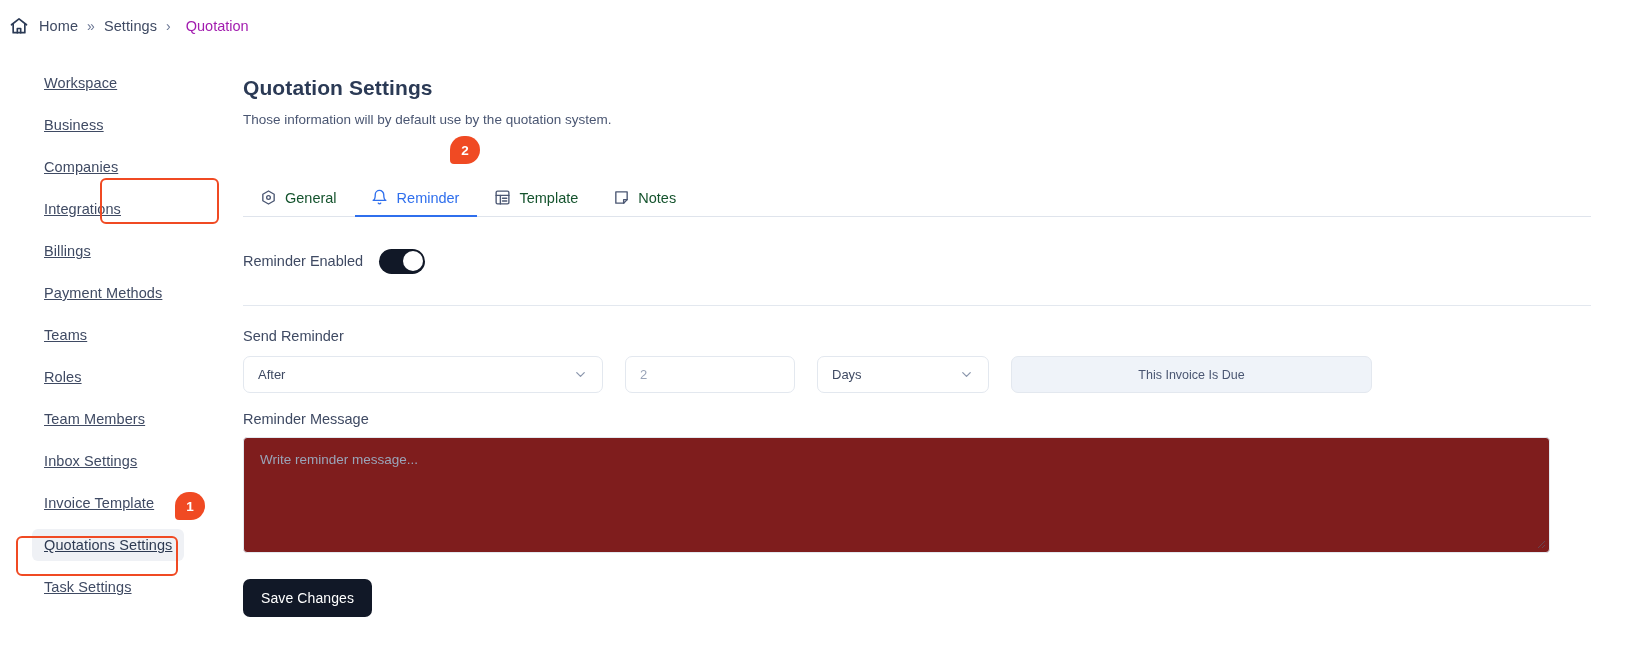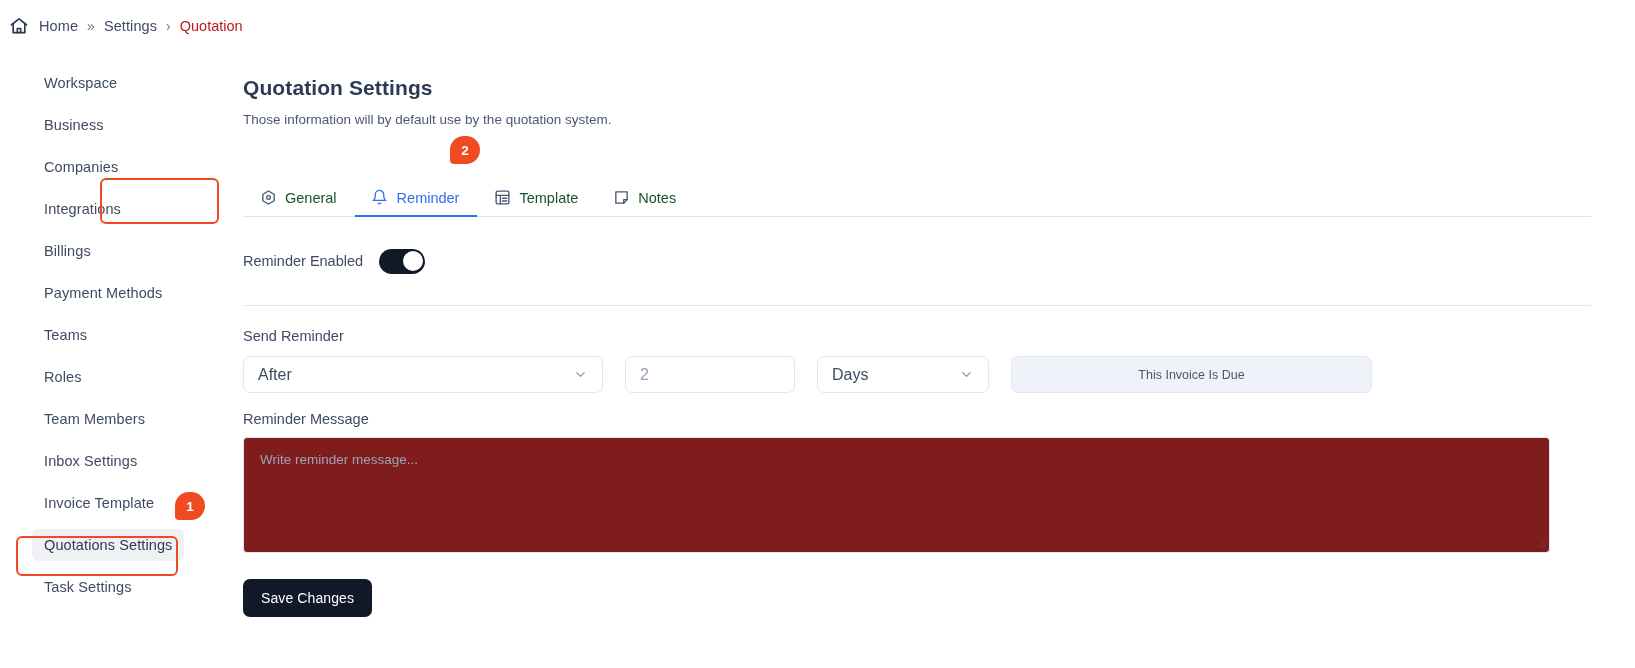--- a/index.html
+++ b/index.html
@@ -17,36 +17,36 @@
     position: absolute; left: 8px; top: 12px;
     display: flex; align-items: center; gap: 9px;
     height: 28px;
   }
   .bc-home-icon { display: flex; align-items: center; justify-content: center; width: 22px; height: 22px; }
   .bc-link {
     font-size: 14.5px; color: #3f4a63; letter-spacing: .1px;
     text-decoration: none; white-space: nowrap;
   }
   .bc-sep { color: #6b7794; font-size: 14px; display: flex; align-items: center; }
-  .bc-current { font-size: 14.5px; color: #b91c1c; white-space: nowrap; }
+  .bc-current { font-size: 14.5px; color: #a21caf; white-space: nowrap; margin-left: 6px; }
 
   
   .sidebar {
     position: absolute; left: 0; top: 62px; width: 232px;
   }
   .side-item {
     position: relative;
     height: 42px; display: flex; align-items: center;
     padding-left: 32px; margin-bottom: 0;
     font-size: 14.5px; color: #3f4a63; letter-spacing: .1px;
     white-space: nowrap; cursor: pointer;
   }
   .side-item-inner {
     display: flex; align-items: center;
-    height: 32px; padding: 0 12px; border-radius: 6px;
+    height: 32px; padding: 0 12px; border-radius: 6px; text-decoration: underline;
   }
   .side-item.active .side-item-inner {
     background: #eff1f5; color: #2d3a52; font-weight: 400;
   }
   
   .hl-box {
     position: absolute;
     border: 2px solid #f04a23; border-radius: 6px;
     pointer-events: none;
   }
@@ -118,21 +118,21 @@
 
   .divider { height: 1px; background: #e3e8ef; margin-top: 22px; width: 100%; }
 
   .section { margin-top: 22px; }
   .section-label { font-size: 14.5px; color: #3f4a63; margin-bottom: 12px; }
 
   .controls-row { display: flex; gap: 22px; align-items: center; }
   .select-box, .text-box, .static-box {
     height: 37px; border: 1px solid #e3e8ef; border-radius: 7px;
     background: #fff; display: flex; align-items: center;
-    padding: 0 14px; font-size: 16px; color: #3f4a63;
+    padding: 0 14px; font-size: 13px; color: #3f4a63;
   }
   .select-box { justify-content: space-between; cursor: pointer; }
   .select-box .chev { color: #8b97ad; display: flex; align-items: center; }
   #sel-when { width: 360px; }
   #inp-amount { width: 170px; color: #9aa4b8; }
   #sel-unit { width: 172px; }
   #static-due {
     width: 361px; justify-content: center;
     background: #eff3f9; border-color: #e3e8ef; color: #4a5672;
     font-size: 12.5px;

